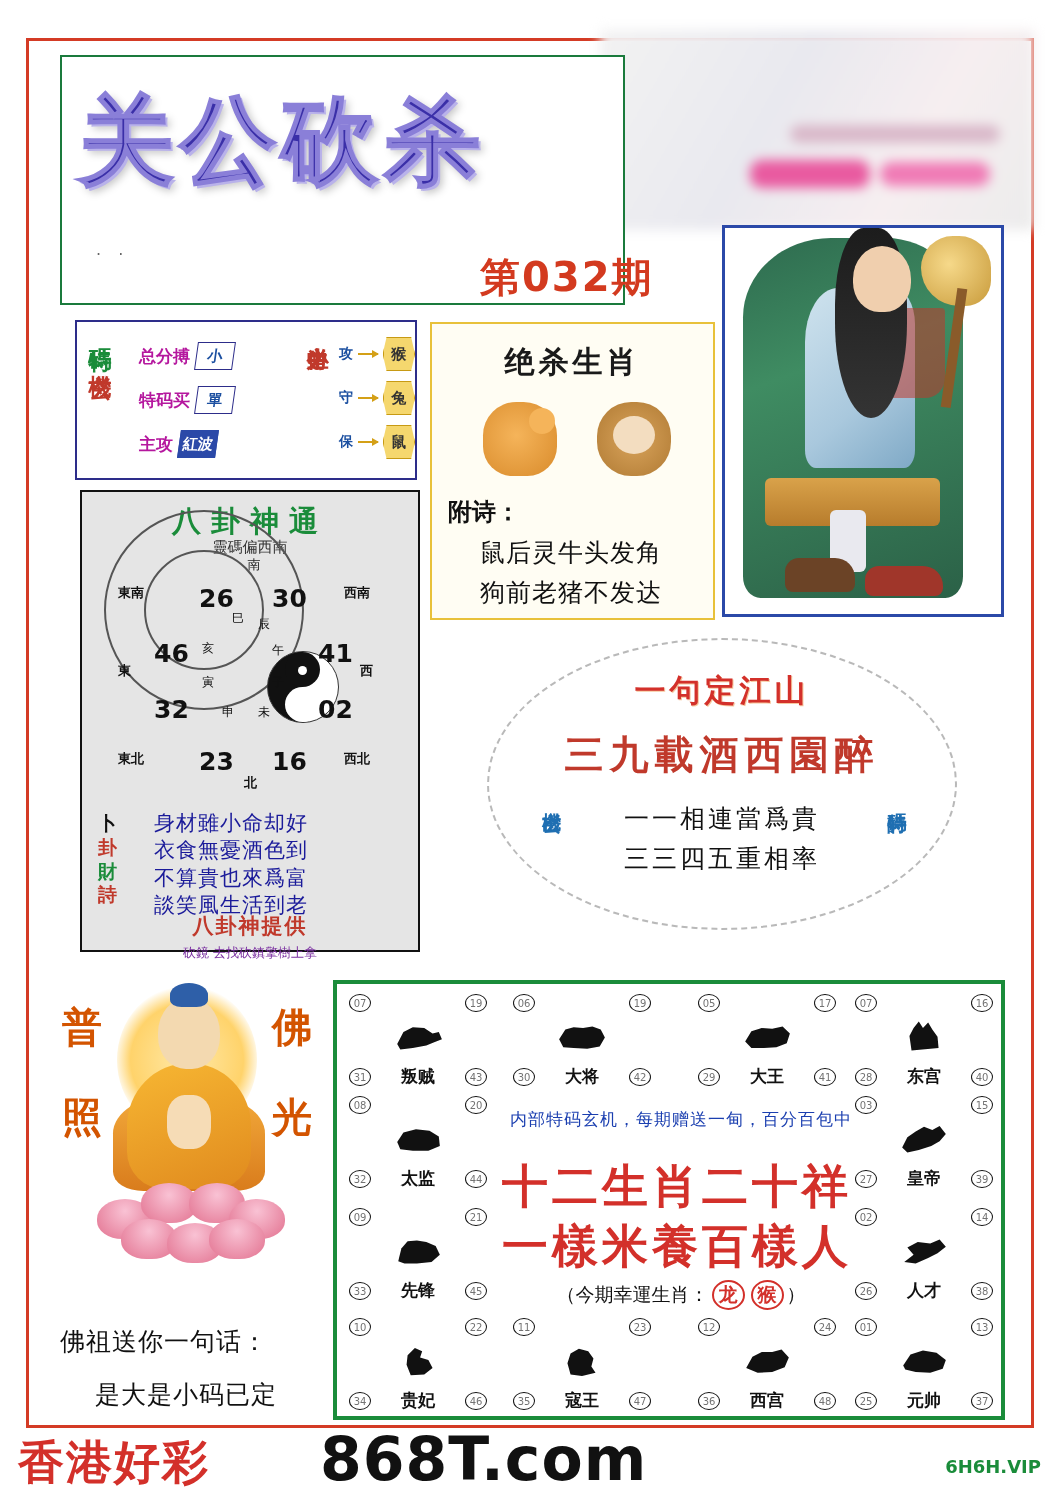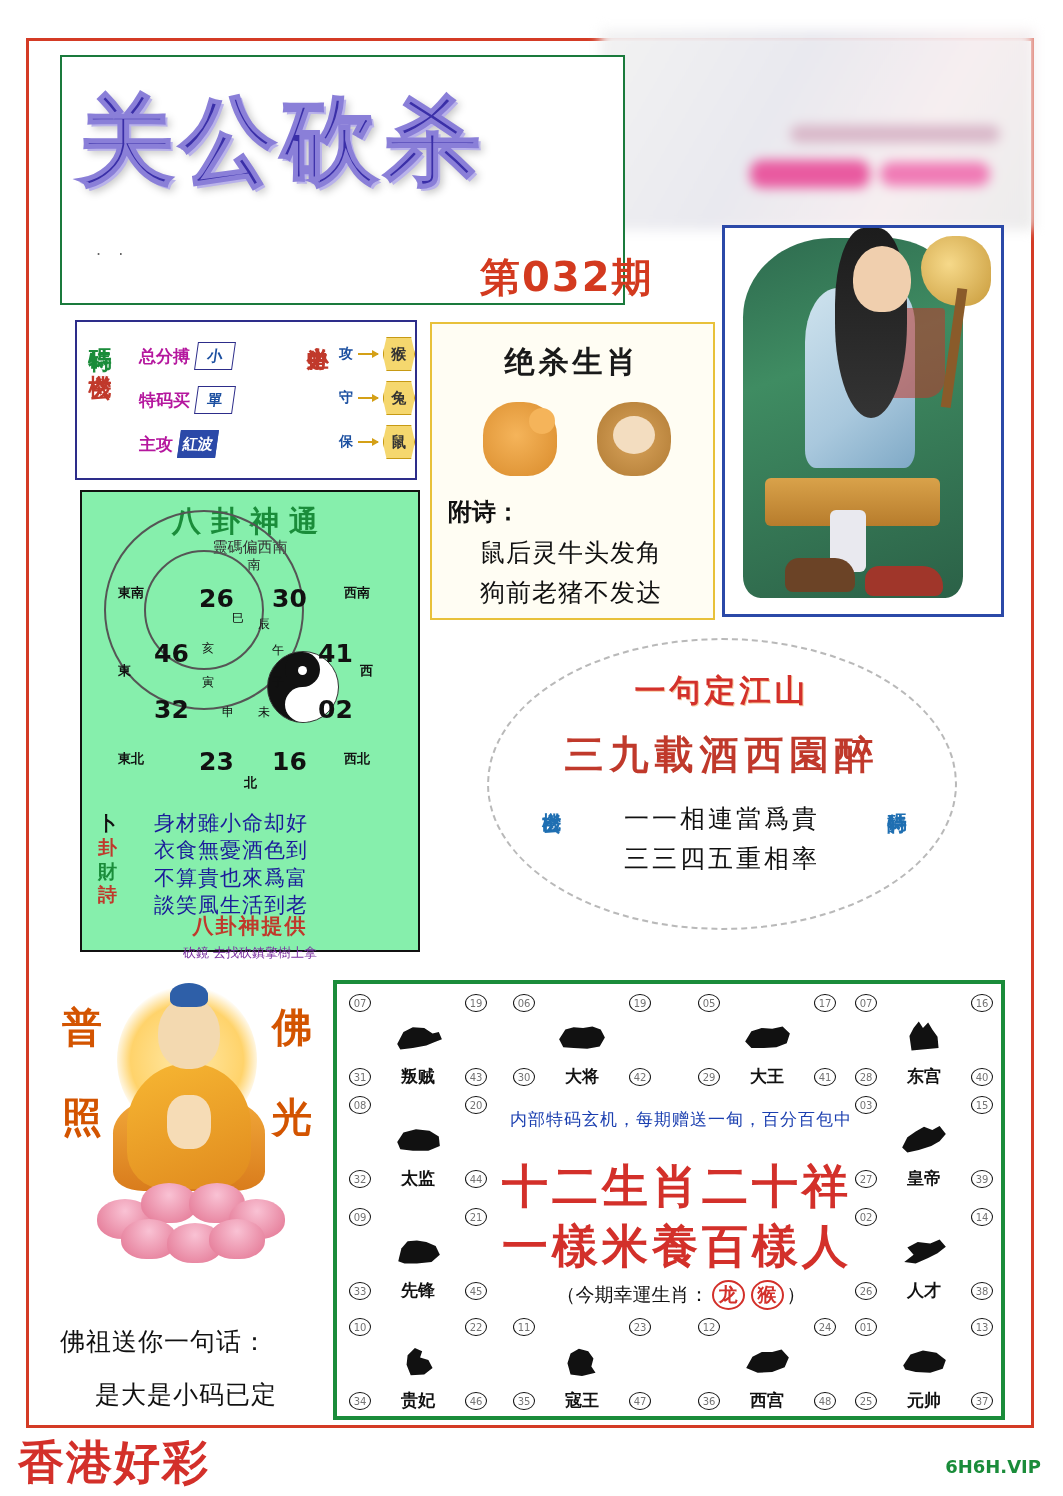--- a/index.html
+++ b/index.html
@@ -129,21 +129,21 @@
   .horse:before{content:"";position:absolute;left:46px;top:6px;width:26px;height:26px;background:#f5b45a;border-radius:50%;}
   .monkey{background:radial-gradient(circle at 50% 50%,#d9a45c,#b07a33);border-radius:46%;}
   .monkey:before{content:"";position:absolute;left:16px;top:14px;width:42px;height:38px;background:#f3ddc0;border-radius:50%;}
   .pb-fushi{position:absolute;left:16px;top:172px;font-size:24px;color:#111;font-weight:bold;}
   .pb-l1{position:absolute;left:48px;top:212px;font-size:25px;color:#111;letter-spacing:1px;}
   .pb-l2{position:absolute;left:48px;top:252px;font-size:25px;color:#111;letter-spacing:1px;}
 
   
   .panel-c{
     position:absolute;left:80px;top:490px;width:340px;height:462px;
-    border:2px solid #111;box-sizing:border-box;background:#86efac;
+    border:2px solid #111;box-sizing:border-box;background:#e5e5e5;
   }
   .pc-title{position:absolute;left:0;right:0;top:10px;text-align:center;font-size:29px;font-weight:bold;color:#1a8c3a;letter-spacing:10px;}
   .pc-sub{position:absolute;left:0;right:0;top:46px;text-align:center;font-size:15px;color:#333;}
   .compass{position:absolute;left:85px;top:64px;width:174px;height:24px;text-align:center;font-size:13px;color:#222;}
   .ring{position:absolute;left:100px;top:78px;width:150px;height:230px;}
   .circle-outer{
     position:absolute;left:22px;top:18px;width:196px;height:196px;border:2px solid #555;border-radius:50%;
   }
   .circle-mid{position:absolute;left:62px;top:58px;width:116px;height:116px;border:2px solid #555;border-radius:50%;}
   .taiji{
@@ -554,15 +554,16 @@
 
     <div class="zmid-note">内部特码玄机，每期赠送一甸，百分百包中</div>
     <div class="zmid-b1">十二生肖二十祥</div>
     <div class="zmid-b2">一樣米養百樣人</div>
     <div class="zmid-lucky">
       <span>（今期幸運生肖：</span><span class="circ">龙</span><span class="circ">猴</span><span>）</span>
     </div>
   </div>
 
   <div class="wm-left">香港好彩</div>
+  <div class="wm-mid">868T.com</div>
   <div class="wm-right">6H6H.VIP</div>
 
 </div>
 
 </body></html>

